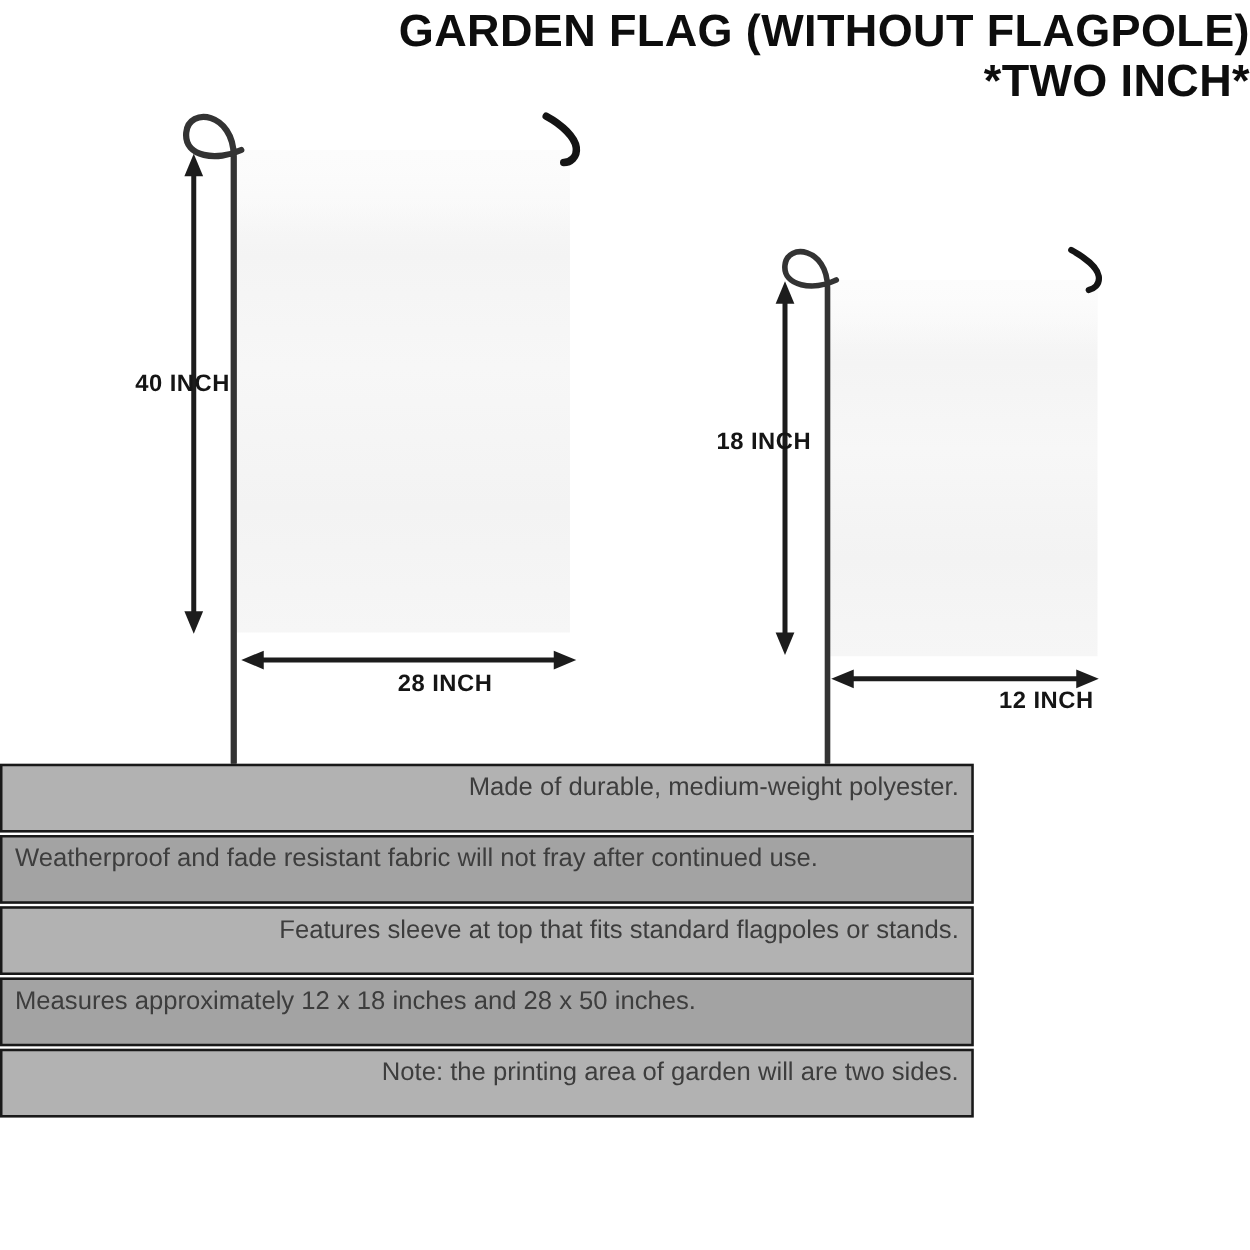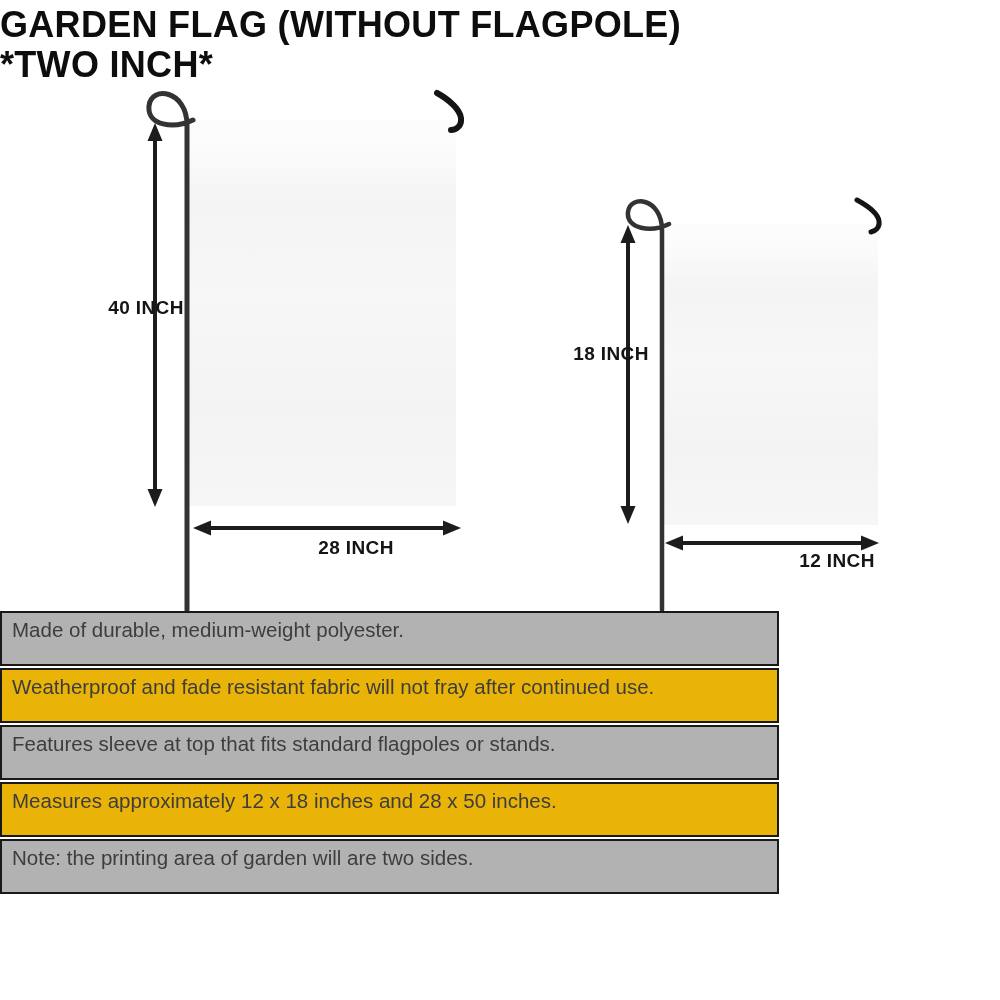--- a/index.html
+++ b/index.html
@@ -6,21 +6,21 @@
   .stage{
     position:relative;
     width:1000px;height:1000px;
     background:#ffffff;
     overflow:hidden;
     font-family:"Liberation Sans","DejaVu Sans",sans-serif;
   }
   
   .title{
     position:absolute;top:5px;left:0;width:1000px;
-    text-align:left;
+    text-align:right;
     color:#0d0d0d;
     font-weight:800;
     font-size:36px;
     line-height:40px;
     letter-spacing:0.3px;
   }
   
   .flag{
     position:absolute;
     background:linear-gradient(180deg,#fbfbfb 0%,#f4f4f4 22%,#f7f7f7 45%,#f3f3f3 74%,#f6f6f6 100%);
@@ -47,23 +47,23 @@
   
   .features{position:absolute;left:0;top:611px;width:779px;}
   .feature-row{
     box-sizing:border-box;
     width:100%;height:55px;
     border:2px solid #191919;
     margin-bottom:2px;
     padding:5px 10px 0 10px;
     font-size:20.5px;
     color:#3d3d3d;
-    background:#eab308;
+    background:#a3a3a3;
   }
-  .feature-row.shaded{background:#b2b2b2;}
+  .feature-row.shaded{background:#b2b2b2;text-align:right;}
 </style>
 </head>
 <body>
 
 <div class="stage">
 
   <div class="title">
     <div>GARDEN FLAG (WITHOUT FLAGPOLE)</div>
     <div>*TWO INCH*</div>
   </div>

